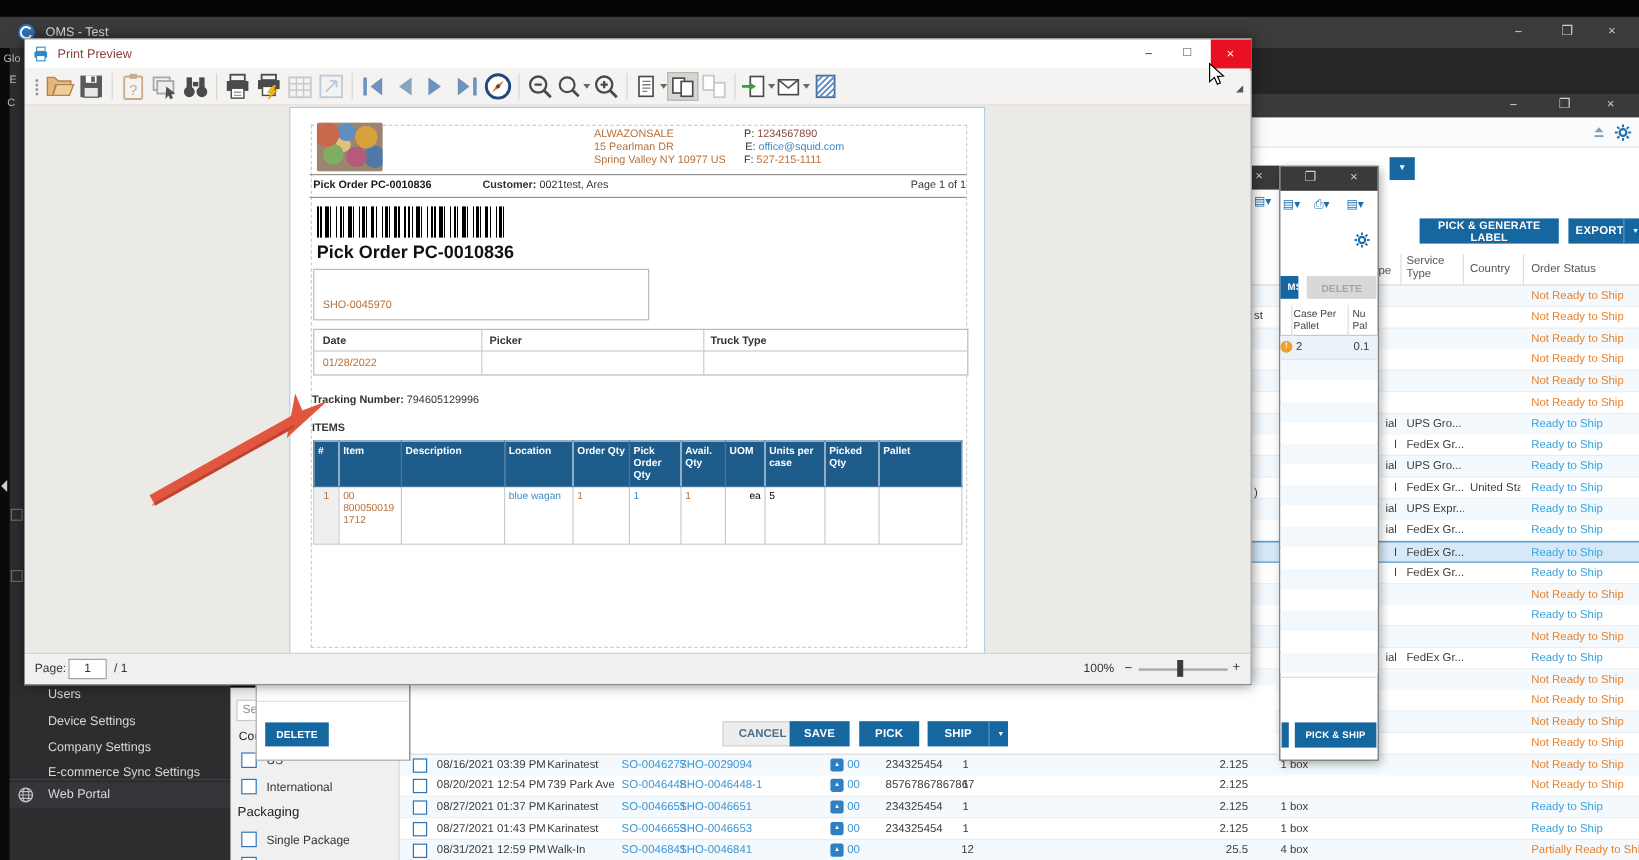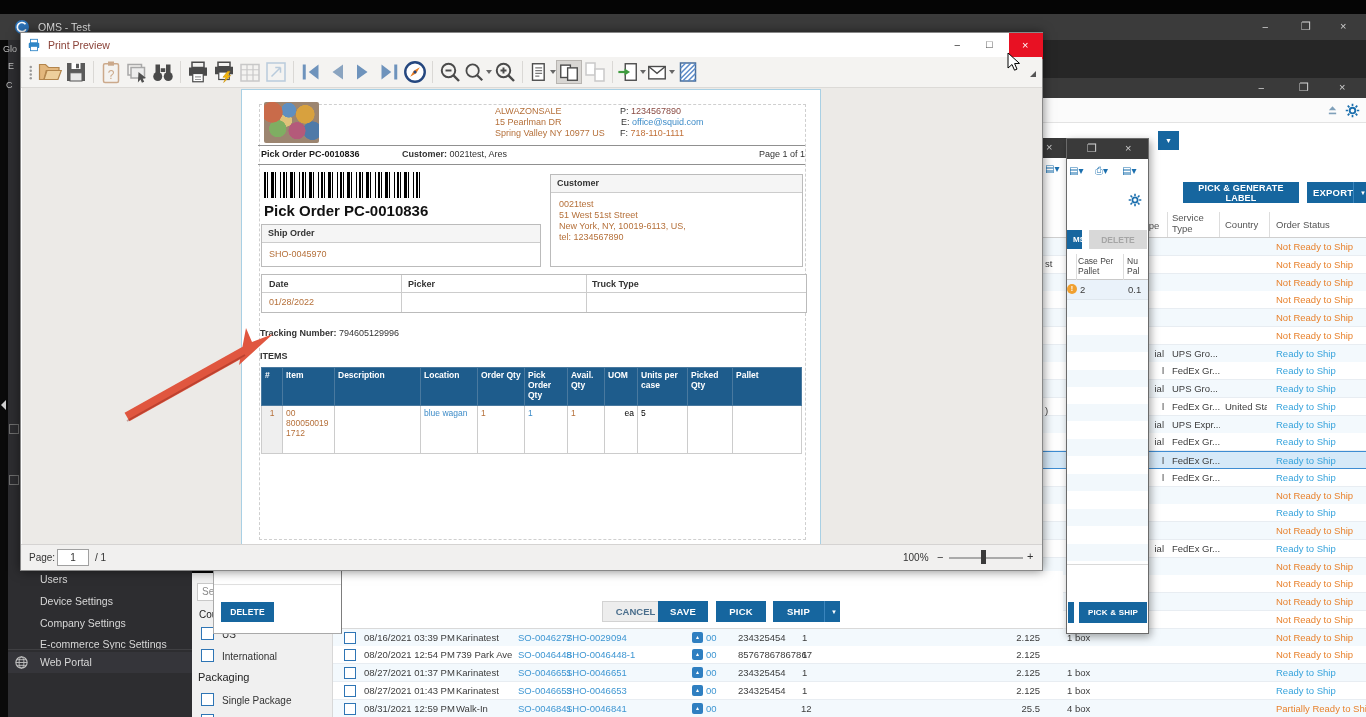--- a/index.html
+++ b/index.html
@@ -539,43 +539,35 @@
       <div class="page">
         <div class="margins"></div>
 
         <div class="logo" style="left:22px;top:12px;width:55px;height:41px"></div>
 
         <div class="doc-t orangev" style="left:253px;top:16px">ALWAZONSALE</div>
         <div class="doc-t orangev" style="left:253px;top:27px">15 Pearlman DR</div>
         <div class="doc-t orangev" style="left:253px;top:38px">Spring Valley NY 10977 US</div>
         <div class="doc-t" style="left:378px;top:16px"><span>P:</span> <span style="color:#8a4a42">1234567890</span></div>
         <div class="doc-t" style="left:379px;top:27px"><span>E:</span> <span class="bluev">office@squid.com</span></div>
-        <div class="doc-t" style="left:378px;top:38px"><span>F:</span> <span style="color:#c07038">718-110-1111</span></div>
+        <div class="doc-t" style="left:378px;top:38px"><span>F:</span> <span style="color:#c07038">527-215-1111</span></div>
 
         <div class="docline" style="left:16px;top:55px;width:547px"></div>
         <div class="doc-t" style="left:19px;top:59px;font-weight:bold;color:#1a1a1a">Pick Order PC-0010836</div>
         <div class="doc-t" style="left:160px;top:59px"><b>Customer:</b> <span>0021test, Ares</span></div>
         <div class="doc-t" style="left:463px;top:59px;width:100px;text-align:right">Page 1 of 1</div>
         <div class="docline" style="left:16px;top:74px;width:547px"></div>
 
         <div class="barcode" style="left:22px;top:82px;width:156px;height:26px"></div>
         <div class="doc-t" style="left:22px;top:112px;font-size:15px;font-weight:bold;color:#111">Pick Order PC-0010836</div>
 
         <div class="docbox" style="left:19px;top:134px;width:278px;height:41px">
-          <div class="docboxhead">Ship Order</div>
           <div class="doc-t orangev" style="left:7px;top:24px">SHO-0045970</div>
         </div>
 
-        <div class="docbox" style="left:308px;top:84px;width:251px;height:91px">
-          <div class="docboxhead">Customer</div>
-          <div class="doc-t orangev" style="left:8px;top:24px">0021test</div>
-          <div class="doc-t orangev" style="left:8px;top:35px">51 West 51st Street</div>
-          <div class="doc-t orangev" style="left:8px;top:46px">New York, NY, 10019-6113, US,</div>
-          <div class="doc-t orangev" style="left:8px;top:57px">tel: 1234567890</div>
-        </div>
 
         <div class="docbox" style="left:19px;top:184px;width:544px;height:37px">
           <div class="doc-t" style="left:7px;top:4px;font-weight:bold">Date</div>
           <div class="doc-t" style="left:146px;top:4px;font-weight:bold">Picker</div>
           <div class="doc-t" style="left:330px;top:4px;font-weight:bold">Truck Type</div>
           <div class="abs" style="left:0;top:17px;width:544px;height:1px;background:#ccc"></div>
           <div class="abs" style="left:139px;top:0;width:1px;height:37px;background:#ccc"></div>
           <div class="abs" style="left:324px;top:0;width:1px;height:37px;background:#ccc"></div>
           <div class="doc-t orangev" style="left:7px;top:22px">01/28/2022</div>
         </div>

